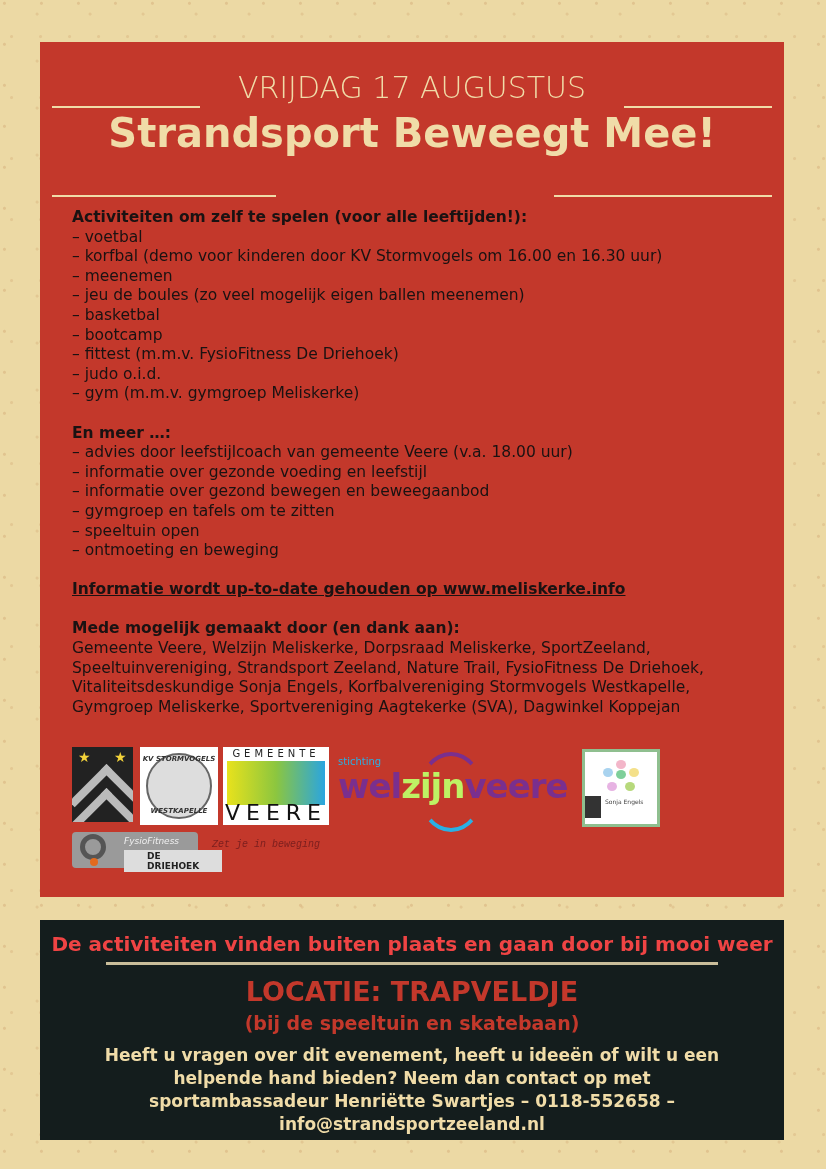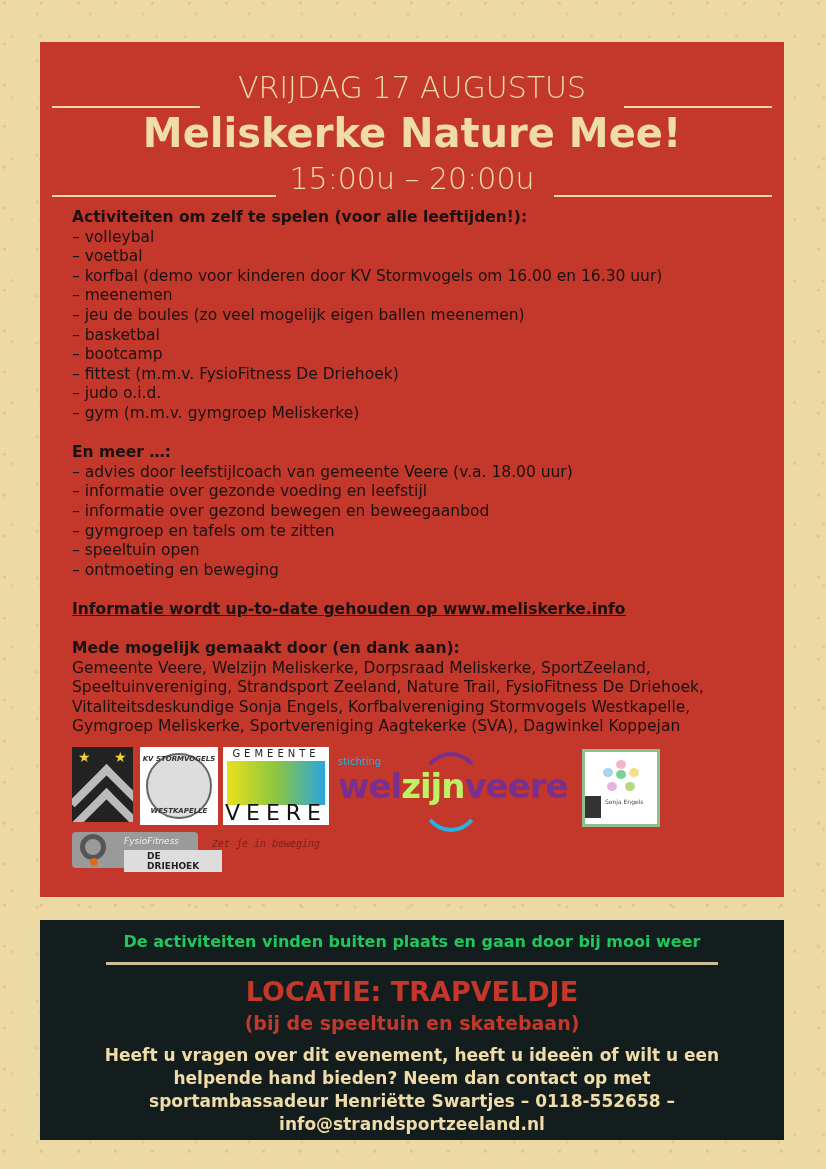--- a/index.html
+++ b/index.html
@@ -50,41 +50,39 @@
   .logo-fysio { left: 32px; top: 90px; width: 126px; height: 36px; background: #9a9a9a; border-radius: 4px; }
   .logo-fysio .circ { position: absolute; left: 8px; top: 2px; width: 26px; height: 26px; border-radius: 50%; border: 5px solid #555; box-sizing: border-box; }
   .logo-fysio .dotor { position: absolute; left: 18px; top: 26px; width: 8px; height: 8px; border-radius: 50%; background: #e26a1e; }
   .logo-fysio .t1 { position: absolute; left: 52px; top: 4px; font-size: 9px; font-style: italic; color: #eee; }
   .logo-fysio .t2 { position: absolute; left: 52px; top: 18px; font-size: 9px; font-weight: bold; color: #222; background: #ddd; padding: 1px 23px; }
   .logo-slogan { left: 172px; top: 97px; font-size: 10px; font-style: italic; color: #7a1e1e; font-family: Liberation Mono, monospace; }
   .dark-panel {
     position: absolute; left: 40px; top: 920px; width: 744px; height: 220px;
     background: #141d1d; text-align: center;
   }
-  .dark-panel .note { position: absolute; top: 12px; width: 100%; color: #22c55e; font-size: 16px; font-weight: bold; }
+  .dark-panel .note { position: absolute; top: 12px; width: 100%; color: #ef4444; font-size: 20px; font-weight: bold; }
   .dark-panel .rule { position: absolute; left: 66px; top: 42px; width: 612px; height: 3px; background: #c9bd9a; }
   .dark-panel .loc { position: absolute; top: 56px; width: 100%; color: #c3382b; font-size: 27px; font-weight: bold; }
   .dark-panel .sub { position: absolute; top: 92px; width: 100%; color: #c3382b; font-size: 19px; font-weight: bold; }
   .dark-panel .contact { position: absolute; top: 124px; left: 10px; width: 724px; color: #f0dca8; font-size: 17px; font-weight: bold; line-height: 23px; }
 </style>
 </head>
 <body>
 
 <div class="red-panel">
   <div class="hdr-line" style="left:12px; top:64px; width:148px;"></div>
   <div class="hdr-line" style="left:584px; top:64px; width:148px;"></div>
   <div class="hdr date">VRIJDAG 17 AUGUSTUS</div>
-  <div class="hdr title">Meliskerke Nature Mee!</div>
+  <div class="hdr title">Strandsport Beweegt Mee!</div>
   <div class="hdr-line" style="left:12px; top:153px; width:224px;"></div>
   <div class="hdr-line" style="left:514px; top:153px; width:218px;"></div>
-  <div class="hdr time">15:00u – 20:00u</div>
 
   <div class="content">
     <div class="h">Activiteiten om zelf te spelen (voor alle leeftijden!):</div>
-    <div>– volleybal</div>
     <div>– voetbal</div>
     <div>– korfbal (demo voor kinderen door KV Stormvogels om 16.00 en 16.30 uur)</div>
     <div>– meenemen</div>
     <div>– jeu de boules (zo veel mogelijk eigen ballen meenemen)</div>
     <div>– basketbal</div>
     <div>– bootcamp</div>
     <div>– fittest (m.m.v. FysioFitness De Driehoek)</div>
     <div>– judo o.i.d.</div>
     <div>– gym (m.m.v. gymgroep Meliskerke)</div>
     <div class="blank"></div>

